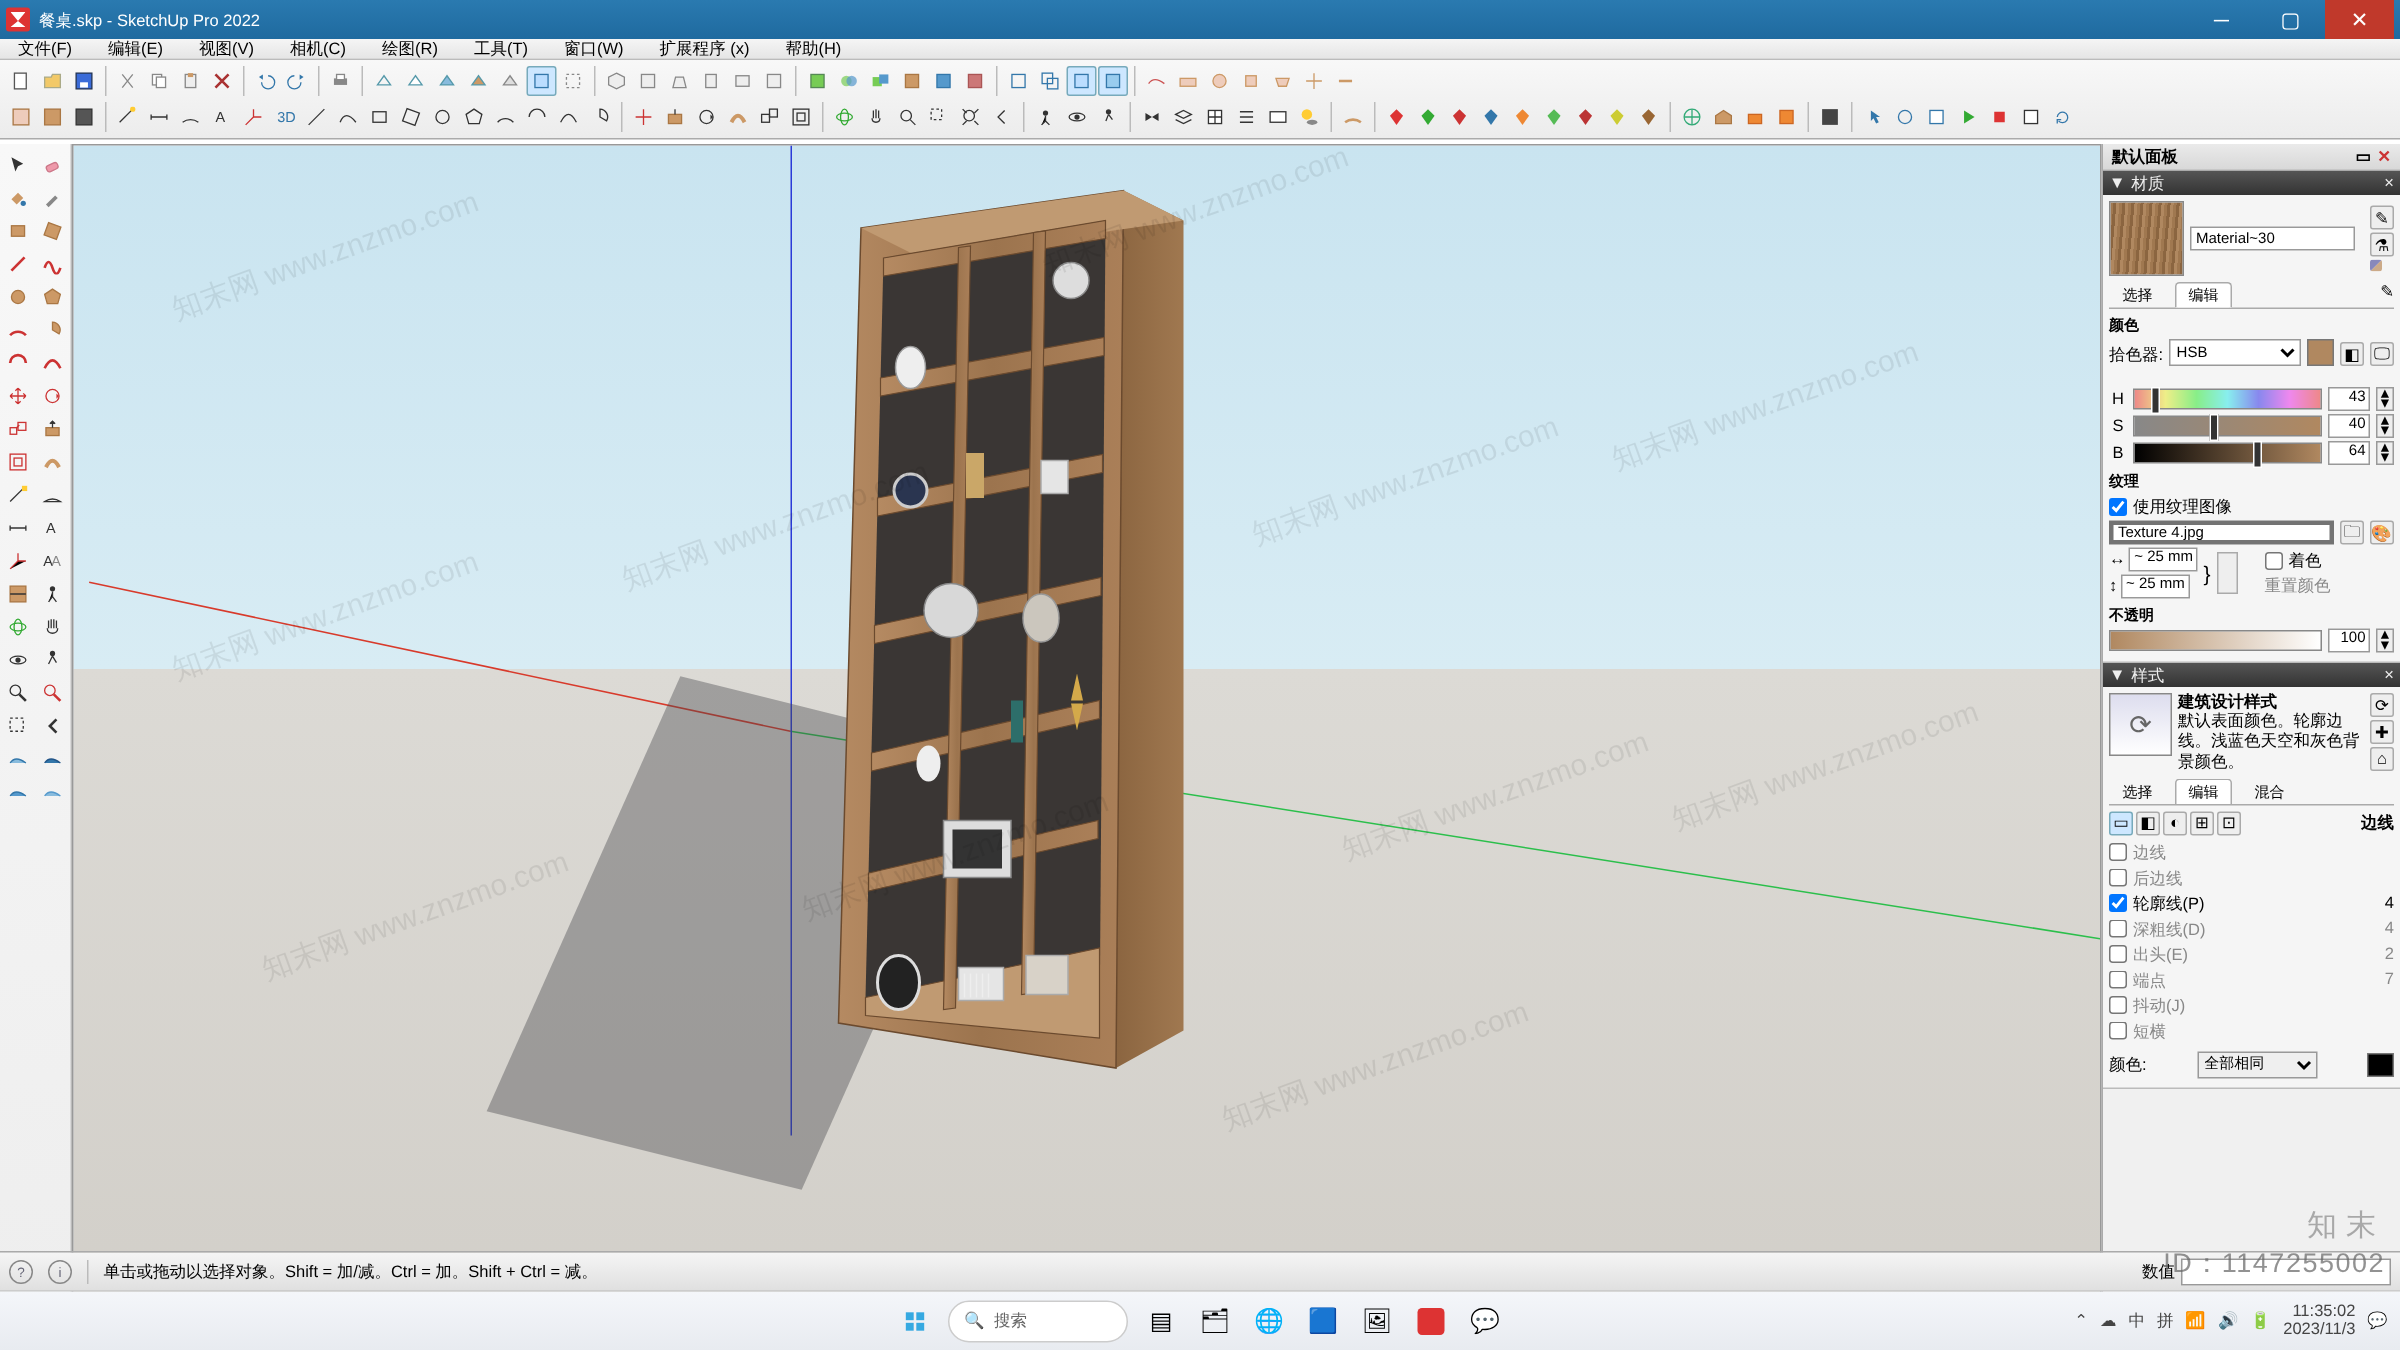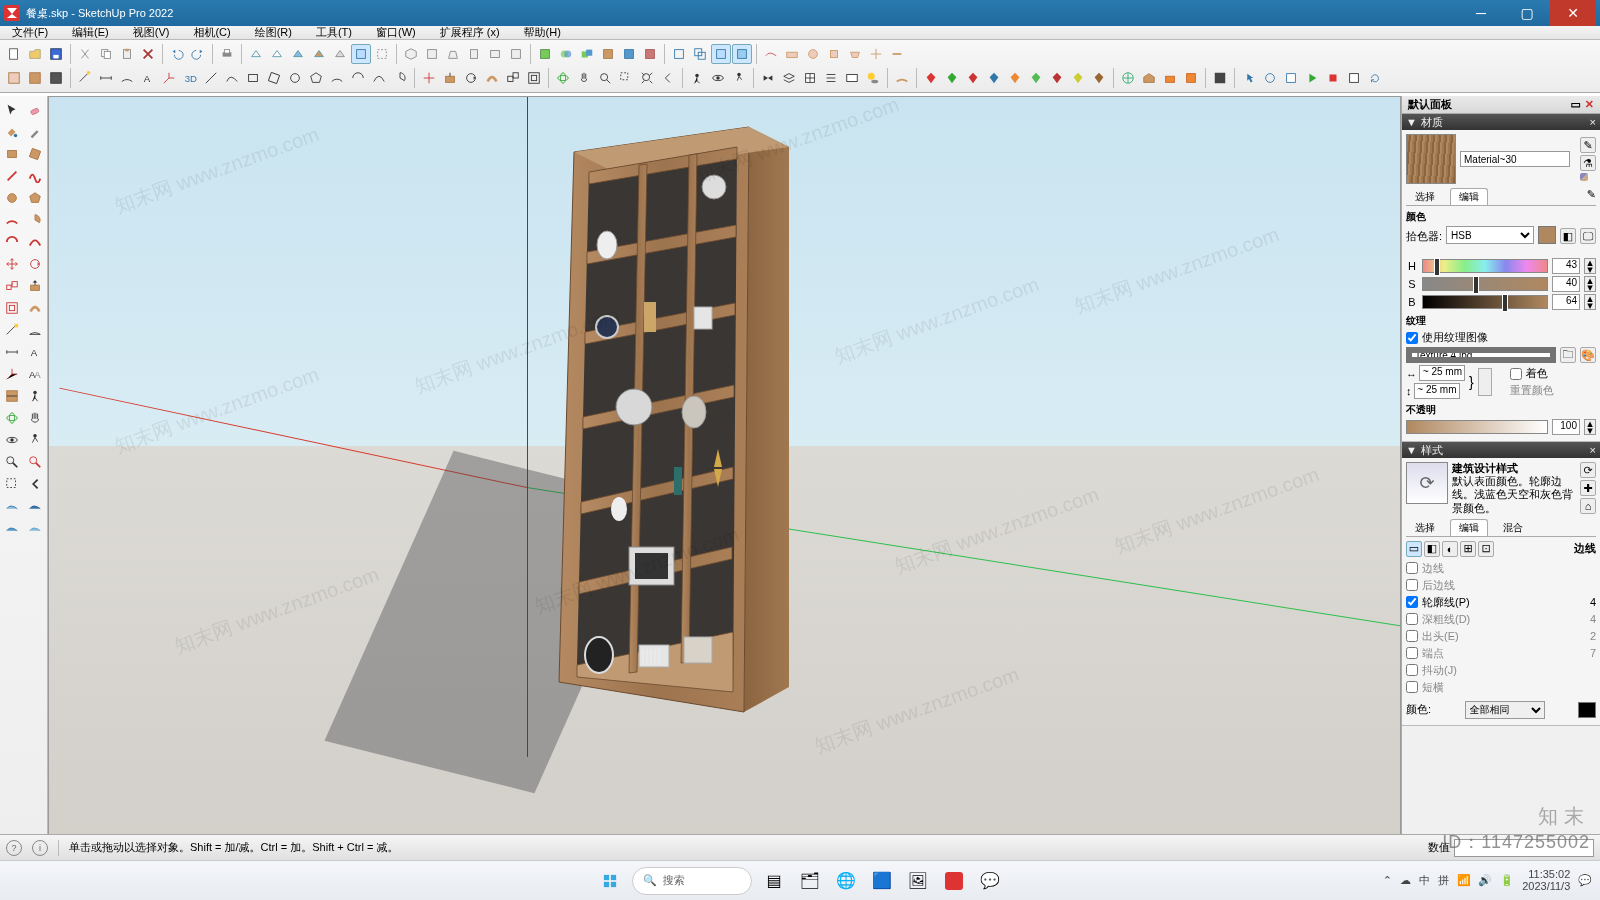--- a/index.html
+++ b/index.html
@@ -40,21 +40,21 @@
 .hsb-row .lab{width:12px;text-align:center}
 .slider{flex:1;height:14px;border:1px solid #888;position:relative}
 .slider .thumb{position:absolute;top:-2px;width:6px;height:18px;background:#333;border:1px solid #fff}
 .bg-hue{background:linear-gradient(90deg,#e88,#ee8,#8e8,#8ee,#88e,#e8e,#e88)}
 .bg-sat{background:linear-gradient(90deg,#888,#b08860)}
 .bg-bri{background:linear-gradient(90deg,#000,#b08860)}
 .numbox{width:28px;height:16px;border:1px solid #999;background:#fff;text-align:right;padding-right:2px;font-size:10px}
 .spin{width:12px;height:16px;border:1px solid #999;background:#eee;font-size:7px;display:flex;flex-direction:column}
 .spin div{flex:1;text-align:center;line-height:7px}
 .tex-row{display:flex;align-items:center;gap:4px;margin:2px 0}
-.tex-row input[type=text]{flex:1;height:16px;border:6px solid #737373;padding:0 3px;font-size:10px;background:#fff}
+.tex-row input[type=text]{flex:1;height:16px;border:3px solid #737373;padding:0 3px;font-size:10px;background:#fff}
 .chk{display:flex;align-items:center;gap:4px;font-size:10px}
 .chk input{width:12px;height:12px}
 .opac-bar{flex:1;height:14px;border:1px solid #888;background:linear-gradient(90deg,#b08860,#fff)}
 .style-thumb{width:42px;height:42px;border:1px solid #888;background:linear-gradient(#dde,#fff);display:flex;align-items:center;justify-content:center;font-size:18px;color:#666}
 .style-desc{font-size:9px;margin-left:4px;flex:1;line-height:1.2}
 .edge-row{display:flex;justify-content:space-between;align-items:center;margin:2px 0;color:#888;font-size:10px}
 .edge-row.on{color:#000}
 .statusbar{position:absolute;left:0;right:0;bottom:0;height:26px;background:linear-gradient(#f5f5f5,#e0e0e0);border-top:1px solid #aaa;display:flex;align-items:center;padding:0 6px;gap:10px}
 .statusbar .sicon{width:16px;height:16px;border-radius:50%;border:1px solid #888;display:flex;align-items:center;justify-content:center;font-size:9px;color:#667}
 .stxt{font-size:11px}

